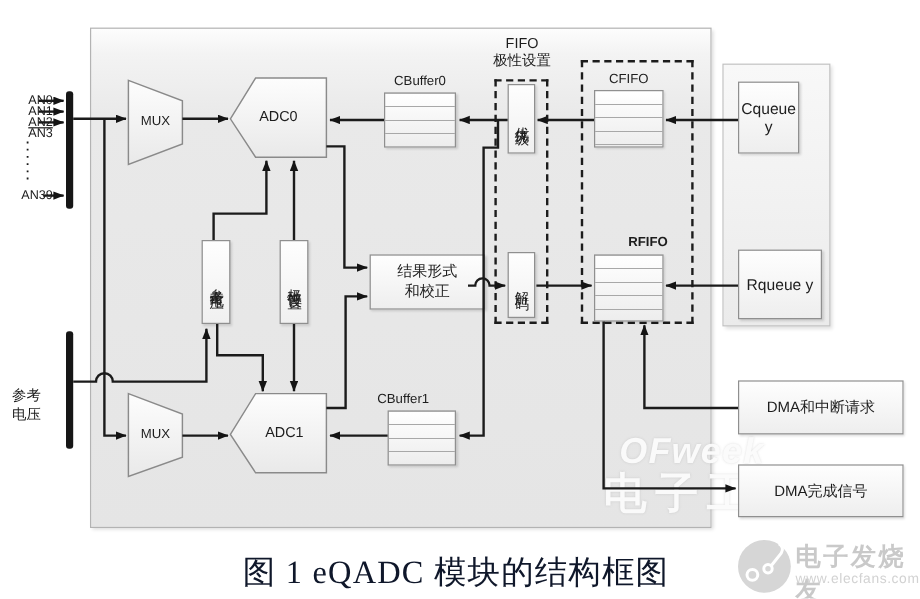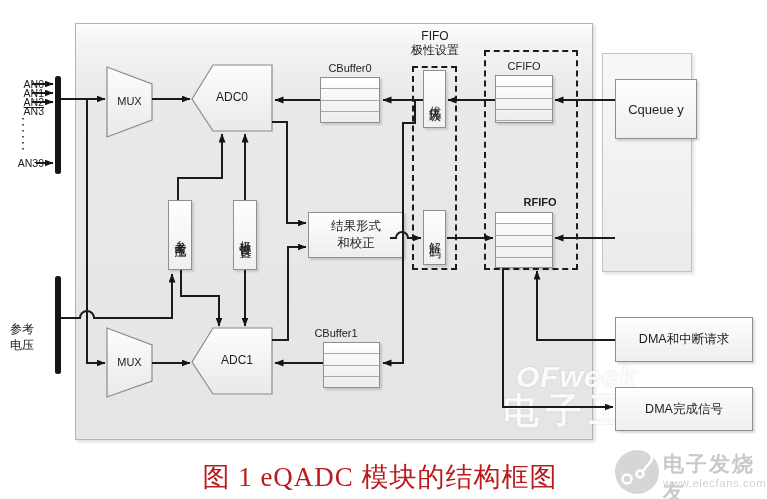--- a/index.html
+++ b/index.html
@@ -27,21 +27,21 @@
   .s10{font-size:10.5px;} .s11{font-size:11px;} .s12{font-size:12px;} .s125{font-size:12.5px;} .s13{font-size:13px;}
   .right{text-align:right;}
   svg.wires{position:absolute;left:0;top:0;z-index:4;pointer-events:none;}
   
   .wm{z-index:2;pointer-events:none;color:rgba(252,252,252,.95);
       text-shadow:0 0 2px rgba(120,120,120,.25);font-weight:bold;}
   .wm-ofweek{font-style:italic;font-size:30px;letter-spacing:1px;}
   .wm-ghost{font-size:36px;letter-spacing:7px;}
   .logo-text{color:#c9c9c9;font-weight:bold;font-size:21px;letter-spacing:2px;z-index:1;}
   .logo-site{color:#d2d2d2;font-size:11.5px;letter-spacing:.5px;z-index:1;}
-  .caption{font-family:"Liberation Serif","DejaVu Serif",serif;font-size:27px;color:#b91c1c;
+  .caption{font-family:"Liberation Serif","DejaVu Serif",serif;font-size:27px;color:#0f172a;
            text-align:center;letter-spacing:1px;z-index:1;}
 </style>
 </head>
 <body>
 
 <div id="stage">
 
   <div class="abs panel" style="left:75px;top:23px;width:518px;height:417px;"></div>
 
   <div class="abs panel2" style="left:602px;top:53px;width:90px;height:219px;"></div>
@@ -62,21 +62,22 @@
       <span style="display:block">结果形式</span>
       <span style="display:block">和校正</span>
     </div>
   </div>
 
   <div class="abs stack" style="left:320px;top:77px;width:60px;height:46px;"></div>
   <div class="abs stack" style="left:323px;top:342px;width:57px;height:46px;"></div>
   <div class="abs stack" style="left:495px;top:75px;width:58px;height:48px;"></div>
   <div class="abs stack" style="left:495px;top:212px;width:58px;height:56px;"></div>
 
-  <div class="abs box s13" style="left:615px;top:68px;width:82px;height:60px;margin-top:11px;">Cqueue y</div>
+  <div class="abs box s13" style="left:615px;top:68px;width:51px;height:60px;">Cqueue y</div>
+  <div class="abs box s13" style="left:615px;top:208px;width:70px;height:58px;">Rqueue y</div>
   <div class="abs box s125" style="left:615px;top:387px;width:138px;height:44px;">DMA完成信号</div>
   <div class="abs box s125" style="left:615px;top:317px;width:138px;height:45px;">DMA和中断请求</div>
 
   <svg class="wires" width="767" height="499" viewBox="0 0 767 499">
     <defs>
       <marker id="arw" markerUnits="userSpaceOnUse" markerWidth="10" markerHeight="8" refX="8.5" refY="3.5" orient="auto">
         <path d="M0,0 L9,3.5 L0,7 z" fill="#141414"></path>
       </marker>
       <linearGradient id="gShape" x1="0" y1="0" x2="0" y2="1">
         <stop offset="0" stop-color="#fdfdfd"></stop>

